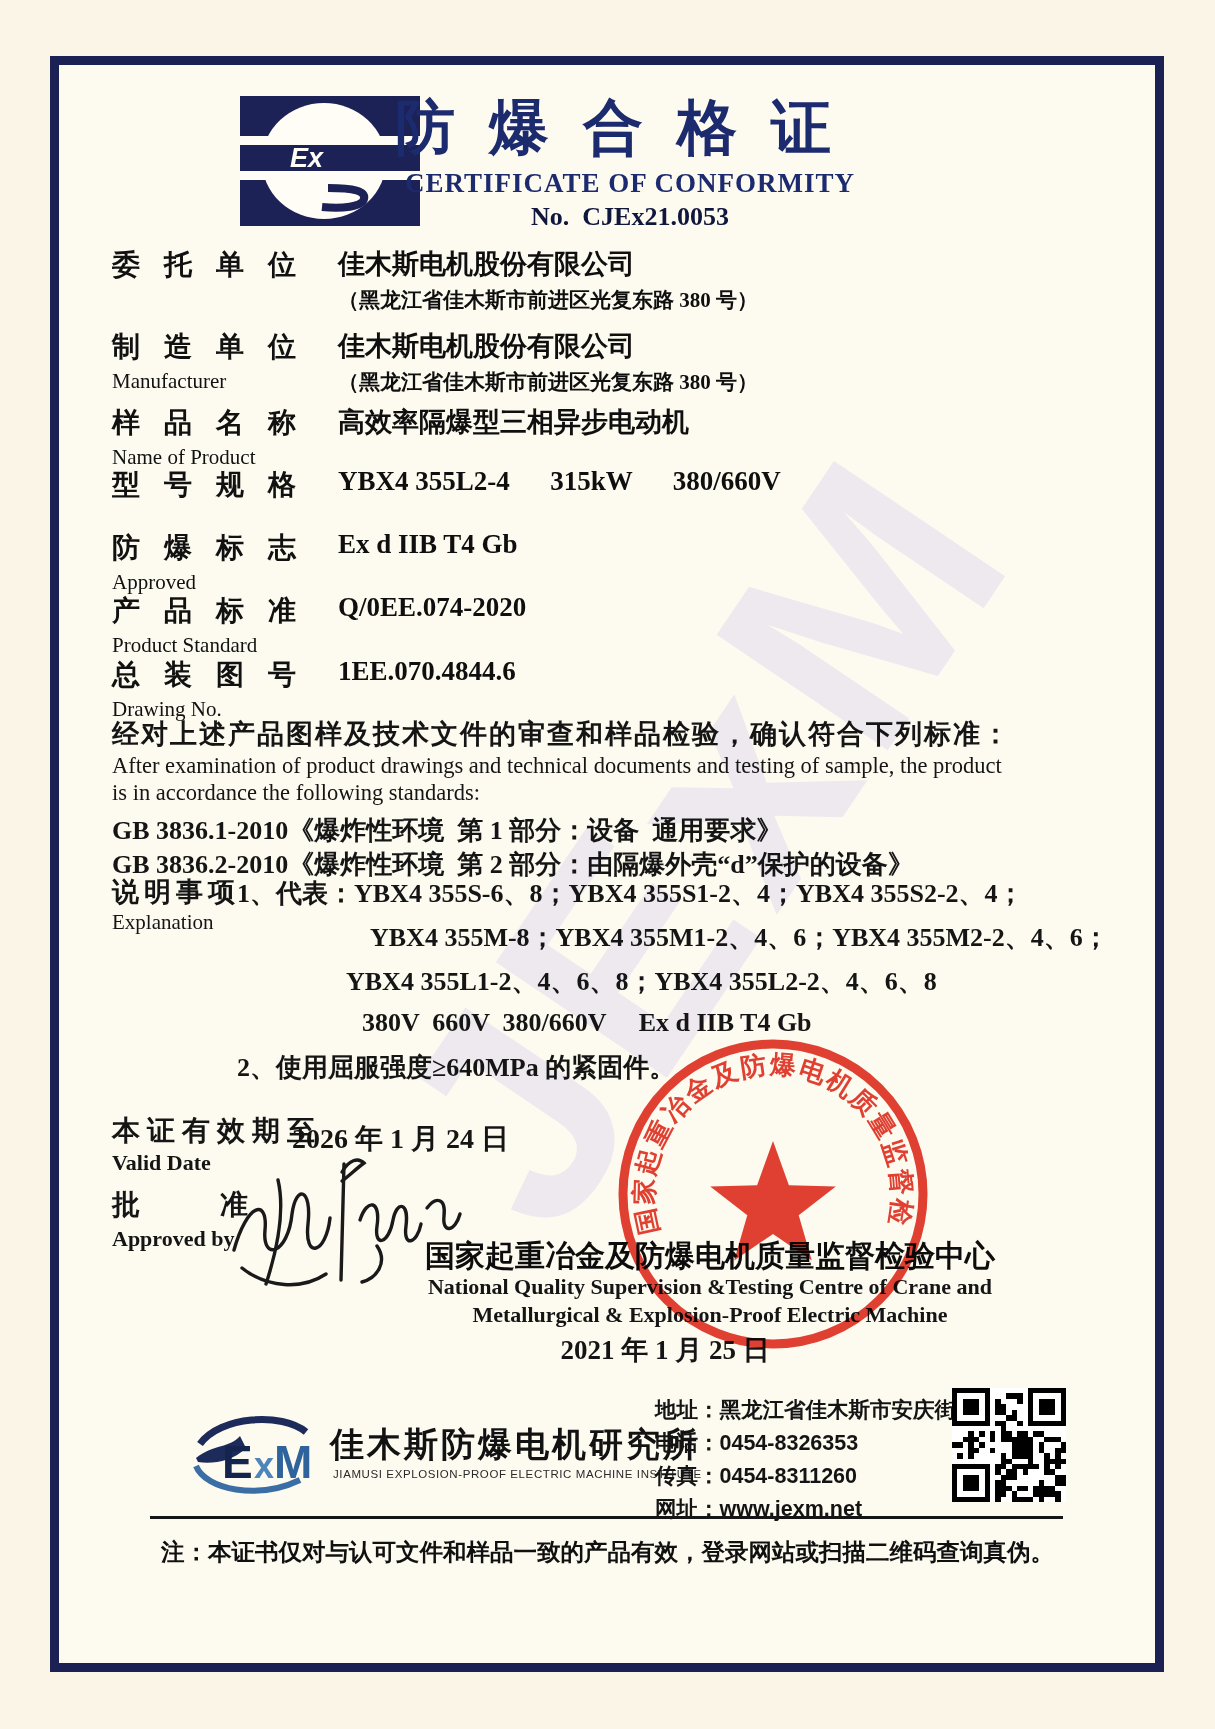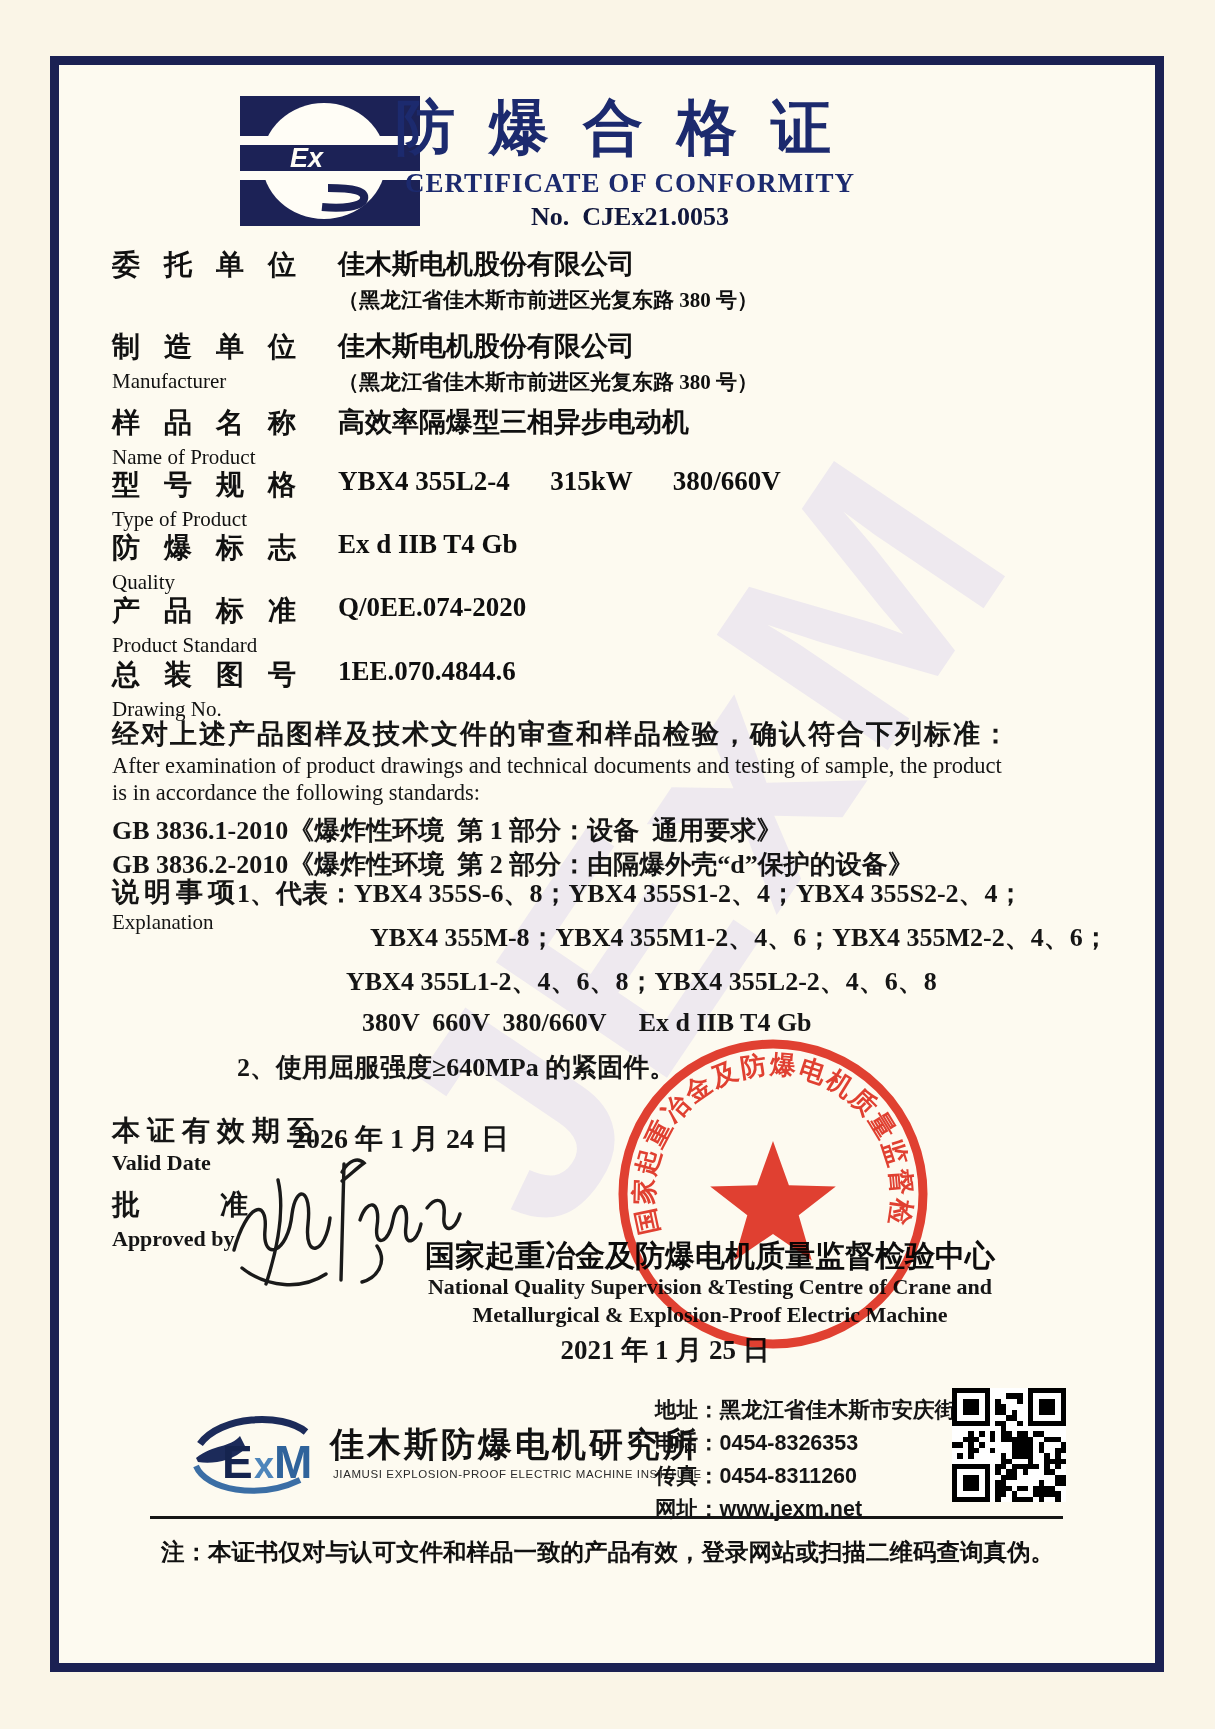--- a/index.html
+++ b/index.html
@@ -116,26 +116,25 @@
         <div class="fval pre">佳木斯电机股份有限公司</div>
         <div class="fsub">（黑龙江省佳木斯市前进区光复东路 380 号）</div>
       </div>
       <div class="frow" style="top:158px">
         <div class="flabel-zh">样品名称</div>
         <div class="flabel-en">Name of Product</div>
         <div class="fval pre">高效率隔爆型三相异步电动机</div>
       </div>
       <div class="frow" style="top:220px">
         <div class="flabel-zh">型号规格</div>
-        <div class="flabel-en">Type of Product</div>
         <div class="fval pre">YBX4 355L2-4      315kW      380/660V</div>
       </div>
       <div class="frow" style="top:283px">
         <div class="flabel-zh">防爆标志</div>
-        <div class="flabel-en">Quality</div>
+        <div class="flabel-en">Approved</div>
         <div class="fval pre">Ex d IIB T4 Gb</div>
       </div>
       <div class="frow" style="top:346px">
         <div class="flabel-zh">产品标准</div>
         <div class="flabel-en">Product Standard</div>
         <div class="fval pre">Q/0EE.074-2020</div>
       </div>
       <div class="frow" style="top:410px">
         <div class="flabel-zh">总装图号</div>
         <div class="flabel-en">Drawing No.</div>

